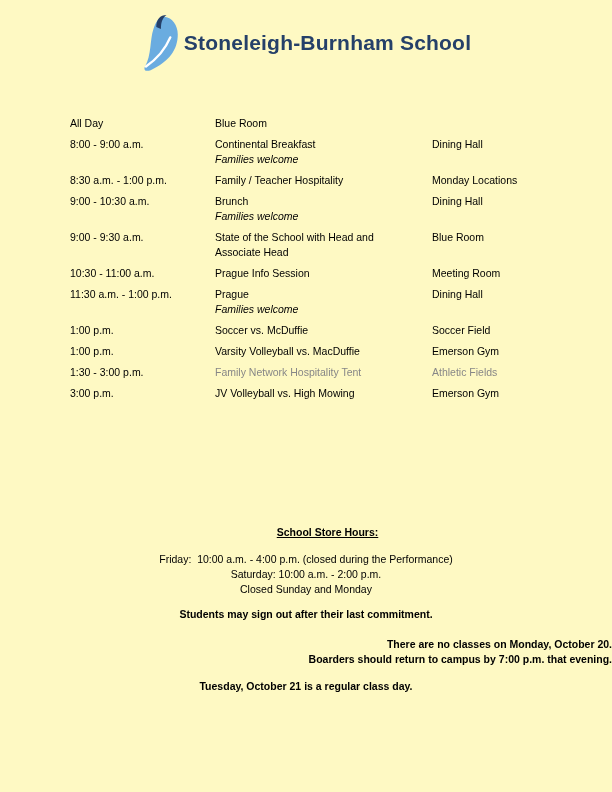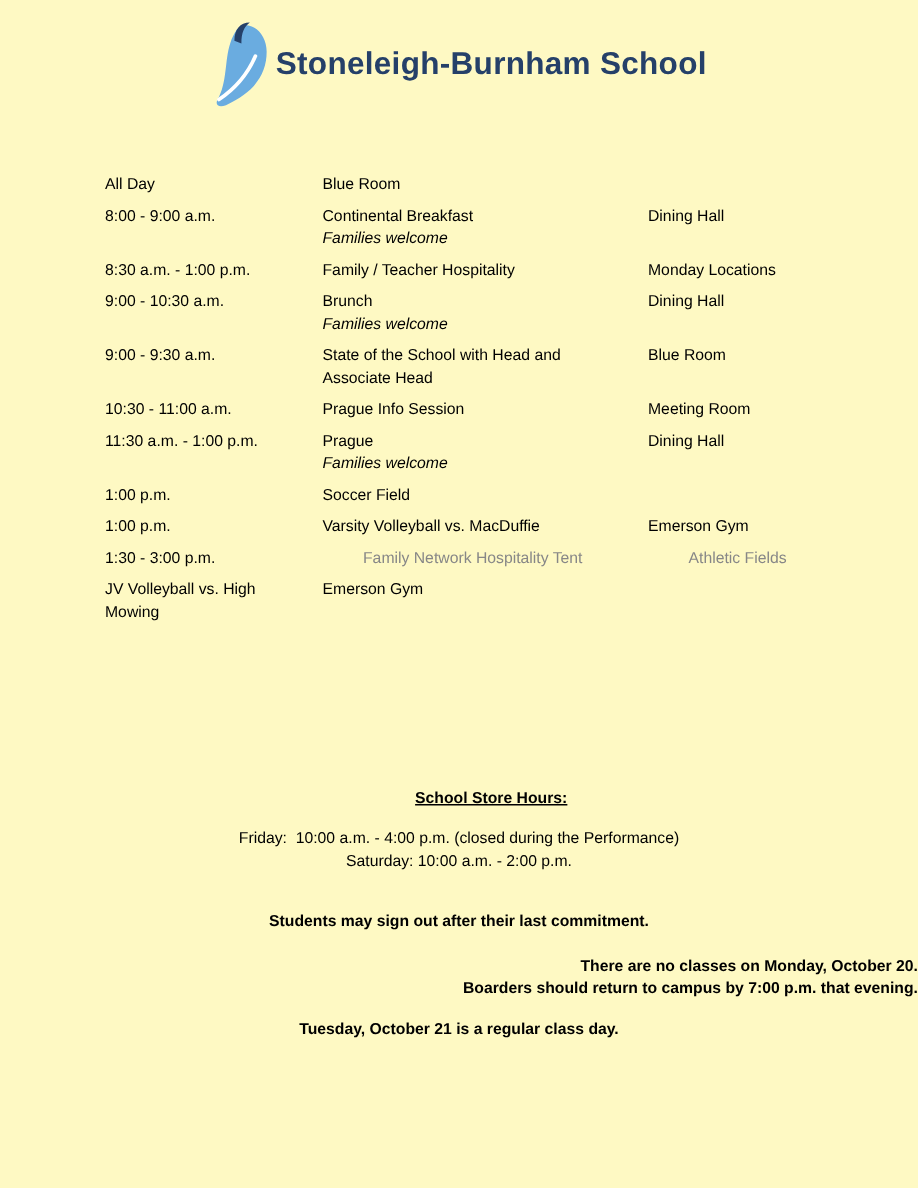--- a/index.html
+++ b/index.html
@@ -49,21 +49,21 @@
     font-size: 10.5px;
     line-height: 15px;
     font-weight: bold;
     text-decoration: underline;
   }
   .rows { display: flex; flex-direction: column; gap: 6px; }
   .row { display: grid; grid-template-columns: 145px 217px 1fr; }
   .cell.event { padding-right: 28px; }
   .event-note { font-style: italic; }
   .row.muted .event-name,
-  .row.muted .cell.location { color: var(--muted); margin-left: 27px; }
+  .row.muted .cell.location { color: var(--muted); }
 
   
   .store {
     position: absolute;
     top: 525px;
     left: 0;
     right: 0;
     text-align: center;
   }
   .store-heading {
@@ -159,20 +159,24 @@
     <div class="cell time">11:30 a.m. - 1:00 p.m.</div>
     <div class="cell event">
       <div class="event-name">Prague</div>
       <div class="event-note">Families welcome</div>
     </div>
     <div class="cell location">Dining Hall</div>
   </div>
 
   <div class="row">
     <div class="cell time">1:00 p.m.</div>
+    <div class="cell event">
+      <div class="event-name">Soccer vs. McDuffie</div>
+
+    </div>
     <div class="cell location">Soccer Field</div>
   </div>
 
   <div class="row">
     <div class="cell time">1:00 p.m.</div>
     <div class="cell event">
       <div class="event-name">Varsity Volleyball vs. MacDuffie</div>
 
     </div>
     <div class="cell location">Emerson Gym</div>
@@ -181,36 +185,38 @@
   <div class="row muted">
     <div class="cell time">1:30 - 3:00 p.m.</div>
     <div class="cell event">
       <div class="event-name">Family Network Hospitality Tent</div>
 
     </div>
     <div class="cell location">Athletic Fields</div>
   </div>
 
   <div class="row">
+    <div class="cell time">3:00 p.m.</div>
     <div class="cell event">
       <div class="event-name">JV Volleyball vs. High Mowing</div>
 
     </div>
     <div class="cell location">Emerson Gym</div>
   </div>
 </div>
   </section>
 
   <section class="store">
     <h2 class="store-heading">School Store Hours:</h2>
     <div class="store-lines">
   <div class="store-line">Friday:  10:00 a.m. - 4:00 p.m. (closed during the Performance)</div>
 
   <div class="store-line">Saturday: 10:00 a.m. - 2:00 p.m.</div>
 
+  <div class="store-line">Closed Sunday and Monday</div>
 </div>
   </section>
 
   <p class="note signout">Students may sign out after their last commitment.</p>
 
   <p class="note noclasses"><span>There are no classes on Monday, October 20.</span><br><span>Boarders should return to campus by 7:00 p.m. that evening.</span></p>
 
   <p class="note tuesday">Tuesday, October 21 is a regular class day.</p>
 
 </div>

